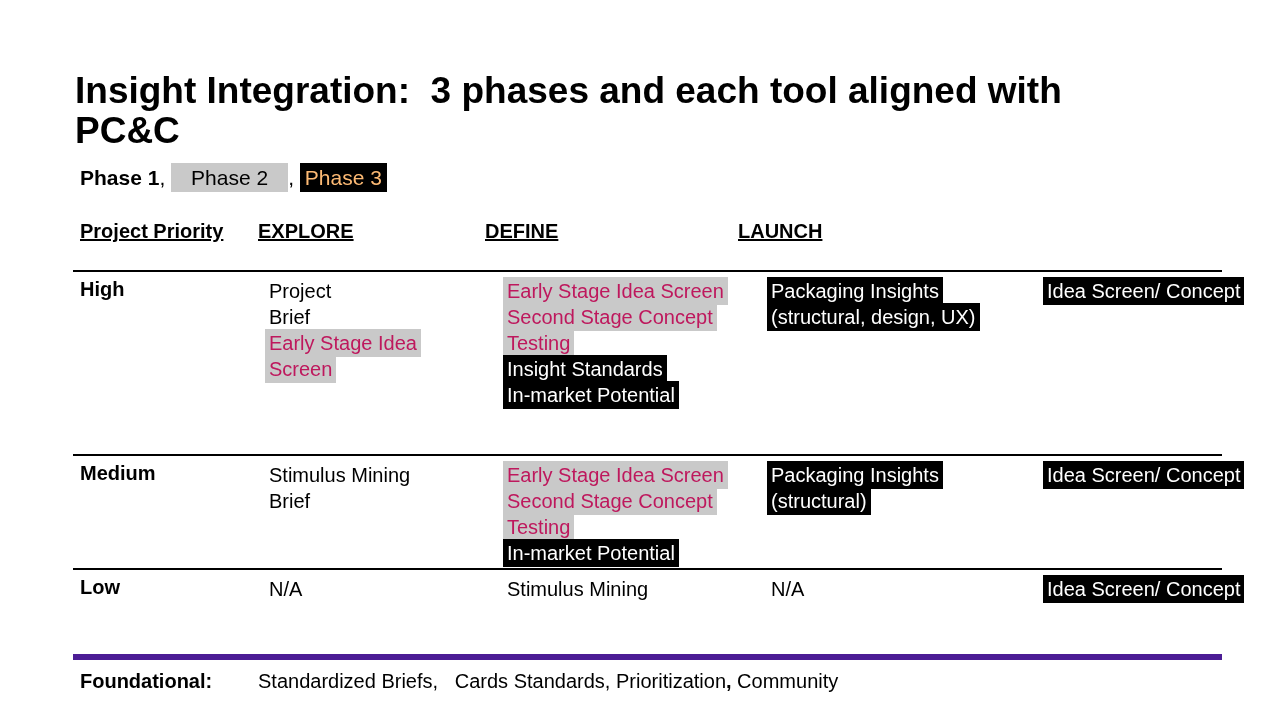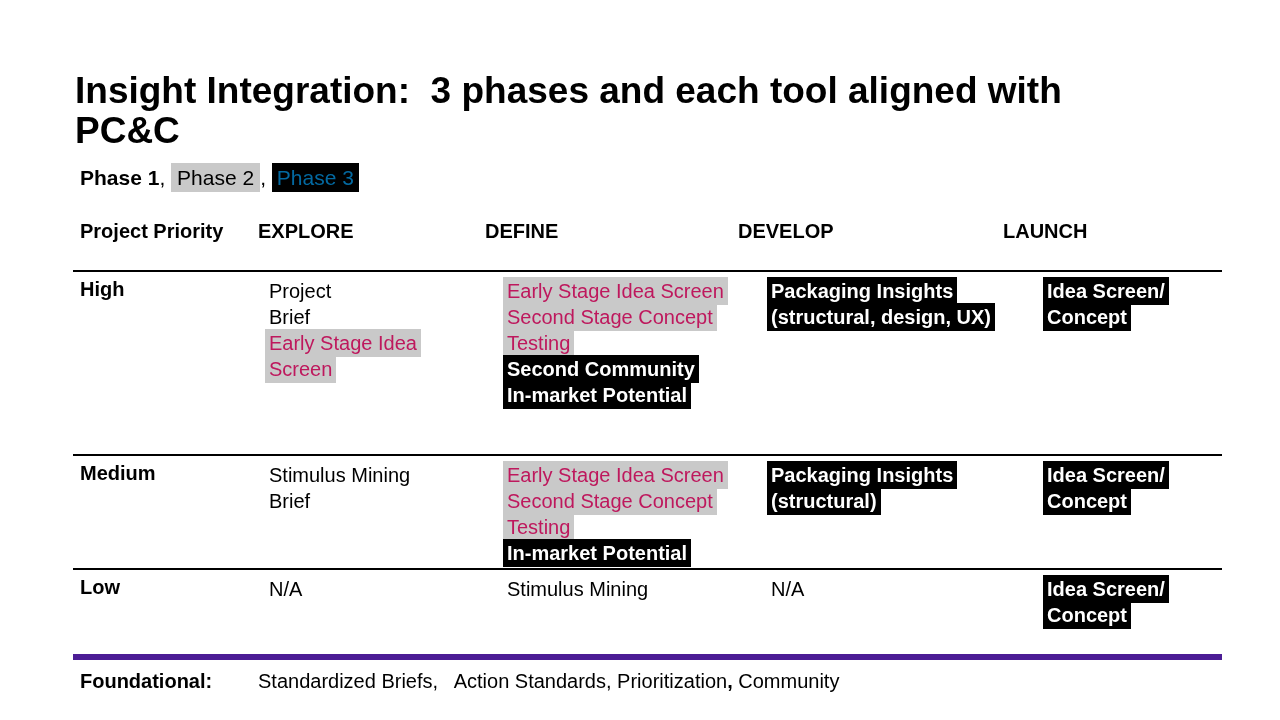--- a/index.html
+++ b/index.html
@@ -17,41 +17,41 @@
     font-size:37px;line-height:40px;font-weight:bold;
     white-space:pre-wrap;letter-spacing:0;
   }
 
   
   .legend{
     position:absolute;left:80px;top:164px;
     font-size:21px;line-height:28px;white-space:pre;
   }
   .legend .seg-bold{font-weight:bold;}
-  .hl-gray{background:#c9c9c9;color:#000;padding:3px 6px;}
-  .hl-black{background:#000000;color:#0369a1;padding:3px 5px;}
+  .hl-gray{background:#c9c9c9;color:#000;padding:3px 20px;}
+  .hl-black{background:#000000;color:#fdba74;padding:3px 5px;}
 
   
   .ptable{position:absolute;left:73px;top:218px;width:1149px;font-size:20px;}
   .trow{display:grid;grid-template-columns:185px 227px 253px 265px 219px;}
-  .thead{height:52px;}
+  .thead{height:52px;text-decoration:underline;}
   .thead .cell{font-weight:bold;padding-top:2px;}
   .rule{border-top:2px solid #000000;gap:11px;}
   .rows .trow:nth-child(1){min-height:138px;}
   .rows .trow:nth-child(2){min-height:112px;margin-top:44px;}
   .rows .trow:nth-child(3){min-height:84px;}
   .cell{padding:6px 12px 0 0;}
   .cell.c0{padding-left:7px;font-weight:bold;}
   .item{line-height:26px;}
   .item .hl{
     padding:3px 4px;margin-left:-4px;
     -webkit-box-decoration-break:clone;box-decoration-break:clone;
   }
   .item .hl.gray{background:#c9c9c9;color:#be185d;}
-  .item .hl.black{background:#000000;color:#ffffff;font-weight:bold;}
+  .item .hl.black{background:#000000;color:#ffffff;}
 
   
   .found{display:grid;grid-template-columns:185px auto;border-top:6px solid #4c1d95;padding-top:10px;}
   .found .flabel{font-weight:bold;padding-left:7px;}
   .found .fcontent{white-space:pre-wrap;}
   .found .fcontent .b{font-weight:bold;}
 </style>
 </head>
 <body>
 
@@ -59,35 +59,34 @@
 
   <div class="title">Insight Integration:  3 phases and each tool aligned with PC&amp;C</div>
 
   <div class="legend"><span class="seg-bold">Phase 1</span><span>, </span><span class="hl-gray">Phase 2</span><span>, </span><span class="hl-black">Phase 3</span></div>
 
   <div class="ptable">
     <div class="trow thead">
         <div class="cell c0">Project Priority</div>
         <div class="cell">EXPLORE</div>
         <div class="cell">DEFINE</div>
-        <div class="cell">DEVELOP</div>
         <div class="cell">LAUNCH</div>
       </div>
     <div class="rows">
         <div class="trow rule">
           <div class="cell c0">High</div>
           <div class="cell">
             <div class="item">Project</div>
             <div class="item">Brief</div>
             <div class="item"><span class="hl gray">Early Stage Idea Screen</span></div>
           </div>
           <div class="cell">
             <div class="item"><span class="hl gray">Early Stage Idea Screen</span></div>
             <div class="item"><span class="hl gray">Second Stage Concept Testing</span></div>
-            <div class="item"><span class="hl black">Second Community</span></div>
+            <div class="item"><span class="hl black">Insight Standards</span></div>
             <div class="item"><span class="hl black">In-market Potential</span></div>
           </div>
           <div class="cell">
             <div class="item"><span class="hl black">Packaging Insights (structural, design, UX)</span></div>
           </div>
           <div class="cell">
             <div class="item"><span class="hl black">Idea Screen/ Concept</span></div>
           </div>
         </div>
         <div class="trow rule">
@@ -119,17 +118,17 @@
           <div class="cell">
             <div class="item">N/A</div>
           </div>
           <div class="cell">
             <div class="item"><span class="hl black">Idea Screen/ Concept</span></div>
           </div>
         </div>
       </div>
     <div class="found">
       <div class="flabel">Foundational:</div>
-      <div class="fcontent"><span>Standardized Briefs,   Action Standards, Prioritization</span><span class="b">,</span><span> Community</span></div>
+      <div class="fcontent"><span>Standardized Briefs,   Cards Standards, Prioritization</span><span class="b">,</span><span> Community</span></div>
     </div>
   </div>
 
 </div>
 
 </body></html>

